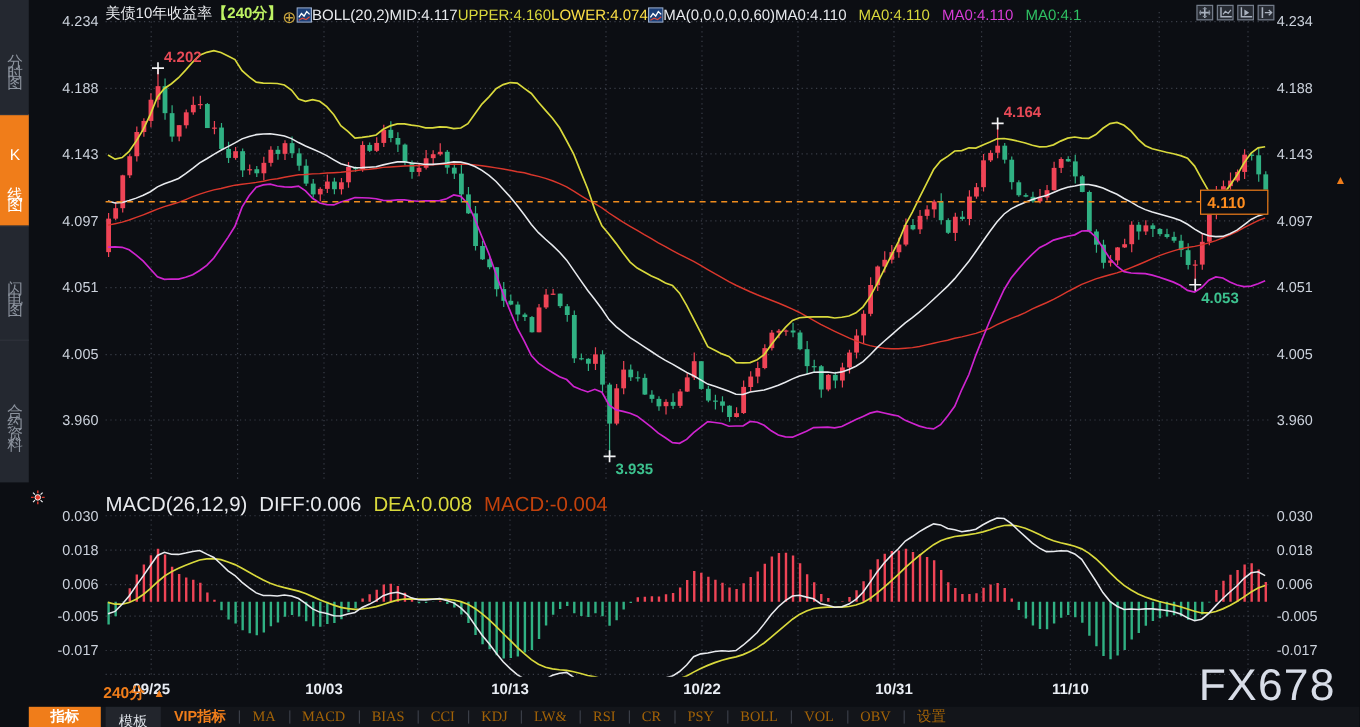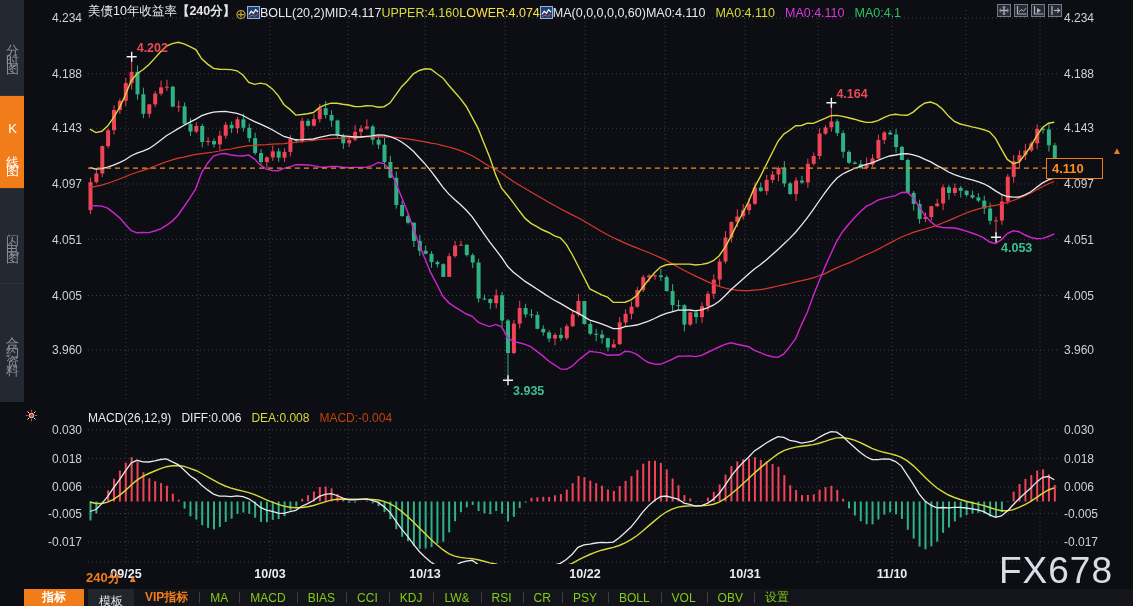--- a/index.html
+++ b/index.html
@@ -14,58 +14,58 @@
     align-items:center;justify-content:center;color:#8c939e;font-size:13px;letter-spacing:9px;
     border-top:1px solid #2e323b;cursor:default;}
   .sb-item:first-child{border-top:none;}
   .sb-item.active{background:#f07d1a;color:#ffffff;}
   .sb-item:nth-child(1){height:95px}.sb-item:nth-child(2){height:92px}
   .sb-item:nth-child(3){height:94px}.sb-item:nth-child(4){height:119px}
 
   
   #chart-header{position:absolute;left:88px;top:3px;height:17px;display:flex;
     align-items:flex-end;font-size:12.5px;color:#e8eaee;white-space:nowrap;z-index:4;}
-  #chart-header .orange{color:#e5e5e5;font-weight:bold;}
+  #chart-header .orange{color:#bef264;font-weight:bold;}
   #chart-header .yellow{color:#d9d93c;}
   #chart-header .magenta{color:#fde047;}
   #chart-header .plus{color:#c9a43e;font-size:14px;line-height:12px;}
   #ma-values{display:flex;gap:10px;}
 
   #win-controls{position:absolute;left:997px;top:4px;display:flex;gap:3px;z-index:4;}
   .win-icon{width:14px;height:13px;border:1px solid #737b89;background:#272b33;
     display:flex;align-items:center;justify-content:center;box-sizing:border-box;}
 
   
-  #macd-header{position:absolute;left:88px;top:411px;display:flex;gap:10px;font-size:12px;
+  #macd-header{position:absolute;left:88px;top:411px;display:flex;gap:10px;font-size:17px;
     color:#e8eaee;z-index:4;white-space:nowrap;}
   #macd-header .yellow{color:#d9d93c;}
   #macd-header .magenta{color:#c2410c;}
   #live-icon{position:absolute;left:25px;top:408px;z-index:4;}
 
   
-  #price-badge{position:absolute;left:1046px;width:50px;height:19px;border:1px solid #f07d1a;
+  #price-badge{position:absolute;left:1000px;width:50px;height:19px;border:1px solid #f07d1a;
     background:#0c0e13;color:#ff8d1e;font-size:13px;font-weight:bold;line-height:19px;
     padding-left:5px;z-index:4;box-sizing:content-box;}
   #badge-arrow{position:absolute;left:1112px;color:#f07d1a;font-size:10px;z-index:4;}
 
   
   #period-left{position:absolute;left:74px;top:569px;color:#f07d1a;font-weight:bold;
     font-size:13px;z-index:4;display:flex;gap:7px;align-items:center;margin-left:12px;}
   #period-left .arr{font-size:10px;}
   #watermark{position:absolute;left:999px;top:550px;font-size:37px;font-weight:500;
     color:rgba(228,233,243,0.95);letter-spacing:1px;z-index:6;}
 
   
   #toolbar{position:absolute;left:24px;right:0;bottom:0;height:17px;background:#13151a;
     display:flex;align-items:stretch;font-size:12px;z-index:7;}
   .tb{display:flex;align-items:center;cursor:default;}
   .tb.active{background:#f07d1a;color:#fff;font-weight:bold;padding:0 18px;}
   .tb.plain{background:#22252c;color:#e2e6ec;padding:12px 11px;margin-left:4px;}
   .tb.vip{color:#f07d1a;font-weight:bold;padding:0 11px;}
-  .tb.tab{color:#84cc16;padding:0 11px;position:relative;}
+  .tb.tab{color:#a16207;padding:0 11px;position:relative;font-family:Liberation Serif, serif;}
   .tb.tab::before{content:"";position:absolute;left:0;top:3px;bottom:3px;width:1px;background:#3a3e47;}
 </style>
 </head>
 <body>
 
 <div id="app">
 
   <svg id="chart-svg" width="1133" height="606">
       <defs>
         <clipPath id="mainClip">

